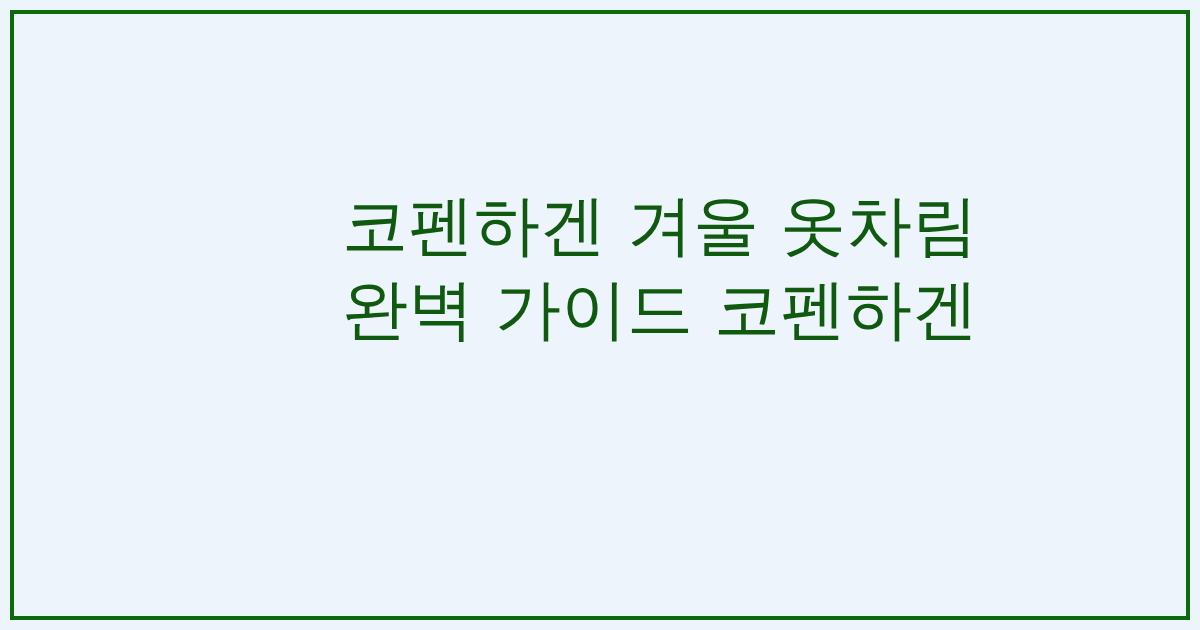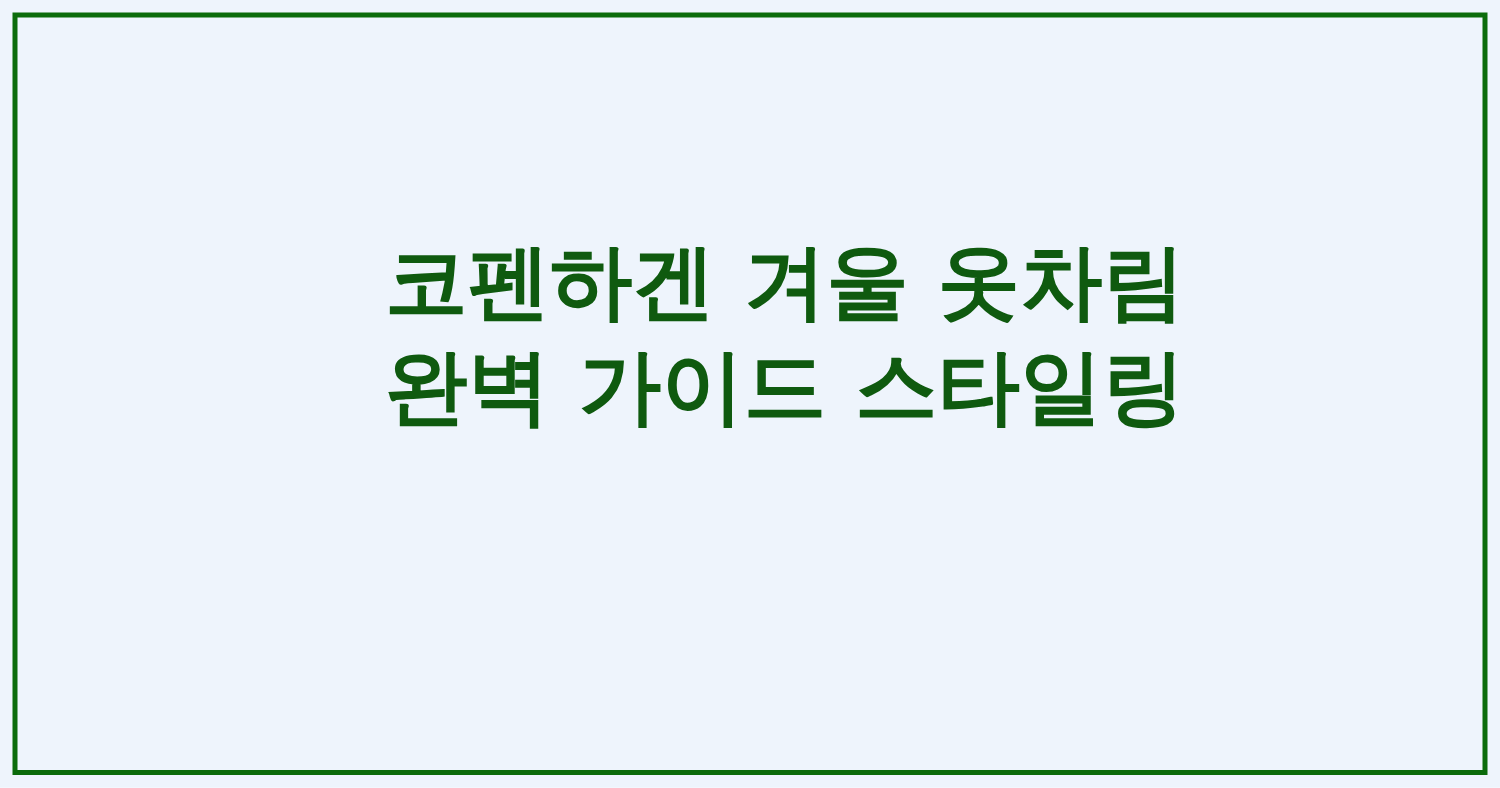--- a/index.html
+++ b/index.html
@@ -42,38 +42,38 @@
     left: 278px;
     top: 184px;
     width: 700px;
   }
 
   .headline-line {
     display: block;
     margin: 0;
     padding: 0;
     font-family: "DejaVu Sans", "Liberation Sans", sans-serif;
-    font-weight: 700;
+    font-weight: 400;
     font-size: 66px;
     line-height: 84px;
     letter-spacing: 0px;
     color: #0f5a0f;
     white-space: nowrap;
-    text-align: center;
+    text-align: right;
   }
 </style>
 </head>
 <body>
 
 <div id="thumbnail-card">
 
   <div id="card-frame"></div>
 
   <div id="headline-block">
 
     <span class="headline-line">코펜하겐 겨울 옷차림</span>
 
-    <span class="headline-line">완벽 가이드 스타일링</span>
+    <span class="headline-line">완벽 가이드 코펜하겐</span>
 
 
   </div>
 
 </div>
 
 </body></html>

